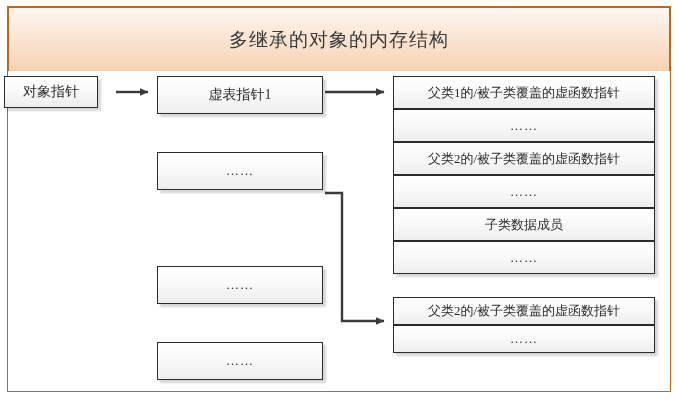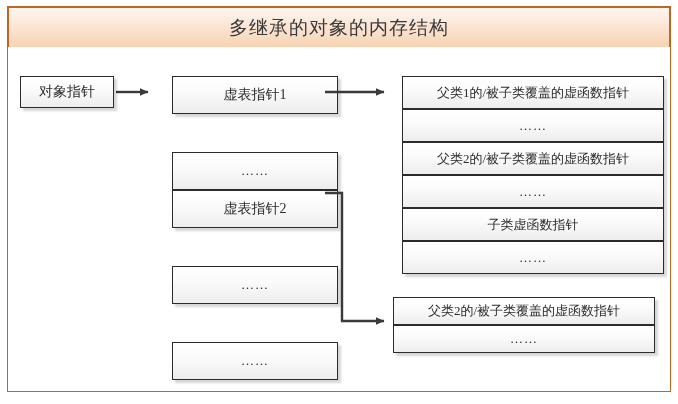--- a/index.html
+++ b/index.html
@@ -32,21 +32,21 @@
     border: 1px solid #C2651F;
     background: #ffffff;
   }
 
   
   .title-bar {
     position: absolute;
     left: 8px;
     top: 7px;
     width: 662px;
-    height: 40px;
+    height: 64px;
     box-sizing: border-box;
     border-left: 1px solid #C2651F;
     border-right: 1px solid #C2651F;
     border-top: 1px solid #C2651F;
     background: linear-gradient(to bottom, #FDF6F0 0%, #FBE6D6 45%, #F7D2B2 100%);
     display: flex;
     align-items: center;
     justify-content: center;
   }
   .title-text {
@@ -68,52 +68,50 @@
     overflow: hidden;
     white-space: nowrap;
   }
   .shadowed {
     box-shadow: 3px 3px 2px rgba(0,0,0,0.16);
   }
 
   
   .obj-ptr {
     position: absolute;
-    left: 20px;
+    left: 4px;
     top: 76px;
     width: 94px;
     height: 32px;
     font-size: 14px;
   }
 
   
   .mid-stack {
     position: absolute;
     left: 157px;
     top: 76px;
     width: 166px;
     height: 265px;
-    margin-left: 15px;
   }
   .mid-stack .cell {
     position: absolute;
     left: 0;
     width: 166px;
     height: 38px;
     font-size: 14px;
   }
 
   
   .right-stack-top {
     position: absolute;
     left: 393px;
     top: 76px;
     width: 262px;
     height: 199px;
-    margin-left: 9px;
   }
   .right-stack-top .cell {
     position: absolute;
     left: 0;
     width: 262px;
     height: 33px;
     font-size: 13px;
   }
   .right-stack-bottom {
     position: absolute;
@@ -157,23 +155,20 @@
     <span>对象指针</span>
   </div>
 
   <div class="mid-stack">
     <div class="cell shadowed" style="top:0px;">
         <span>虚表指针1</span>
       </div>
     <div class="cell shadowed" style="top:76px;">
         <span class="dots">……</span>
       </div>
-    <div class="cell shadowed" style="top:114px;">
-        <span>虚表指针2</span>
-      </div>
     <div class="cell shadowed" style="top:190px;">
         <span class="dots">……</span>
       </div>
     <div class="cell shadowed" style="top:266px;">
         <span class="dots">……</span>
       </div>
   </div>
 
   <div class="right-stack-top">
     <div class="cell shadowed" style="top:0px;">
@@ -182,21 +177,21 @@
     <div class="cell shadowed" style="top:33px;">
         <span class="dots">……</span>
       </div>
     <div class="cell shadowed" style="top:66px;">
         <span>父类2的/被子类覆盖的虚函数指针</span>
       </div>
     <div class="cell shadowed" style="top:99px;">
         <span class="dots">……</span>
       </div>
     <div class="cell shadowed" style="top:132px;">
-        <span>子类虚函数指针</span>
+        <span>子类数据成员</span>
       </div>
     <div class="cell shadowed" style="top:165px;">
         <span class="dots">……</span>
       </div>
   </div>
 
   <div class="right-stack-bottom">
     <div class="cell shadowed" style="top:0px;">
         <span>父类2的/被子类覆盖的虚函数指针</span>
       </div>

